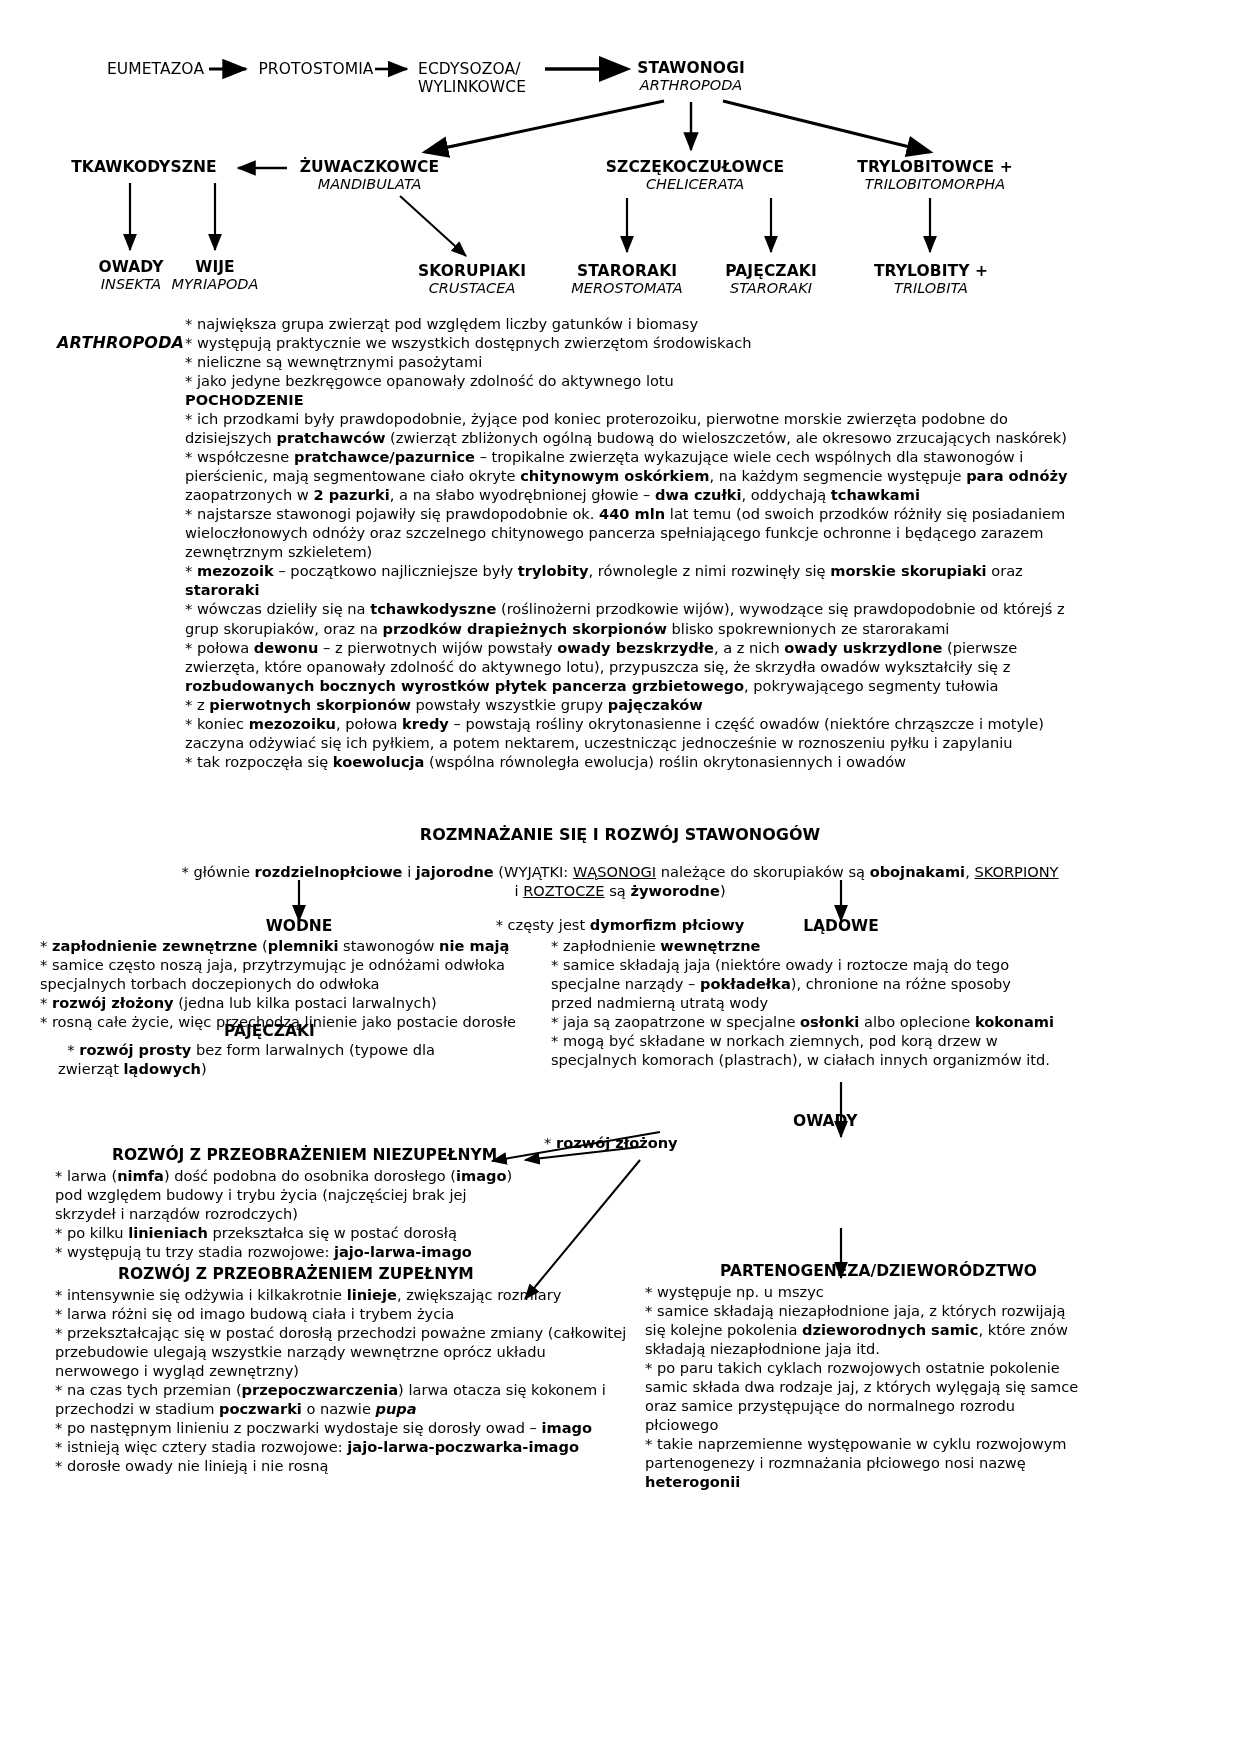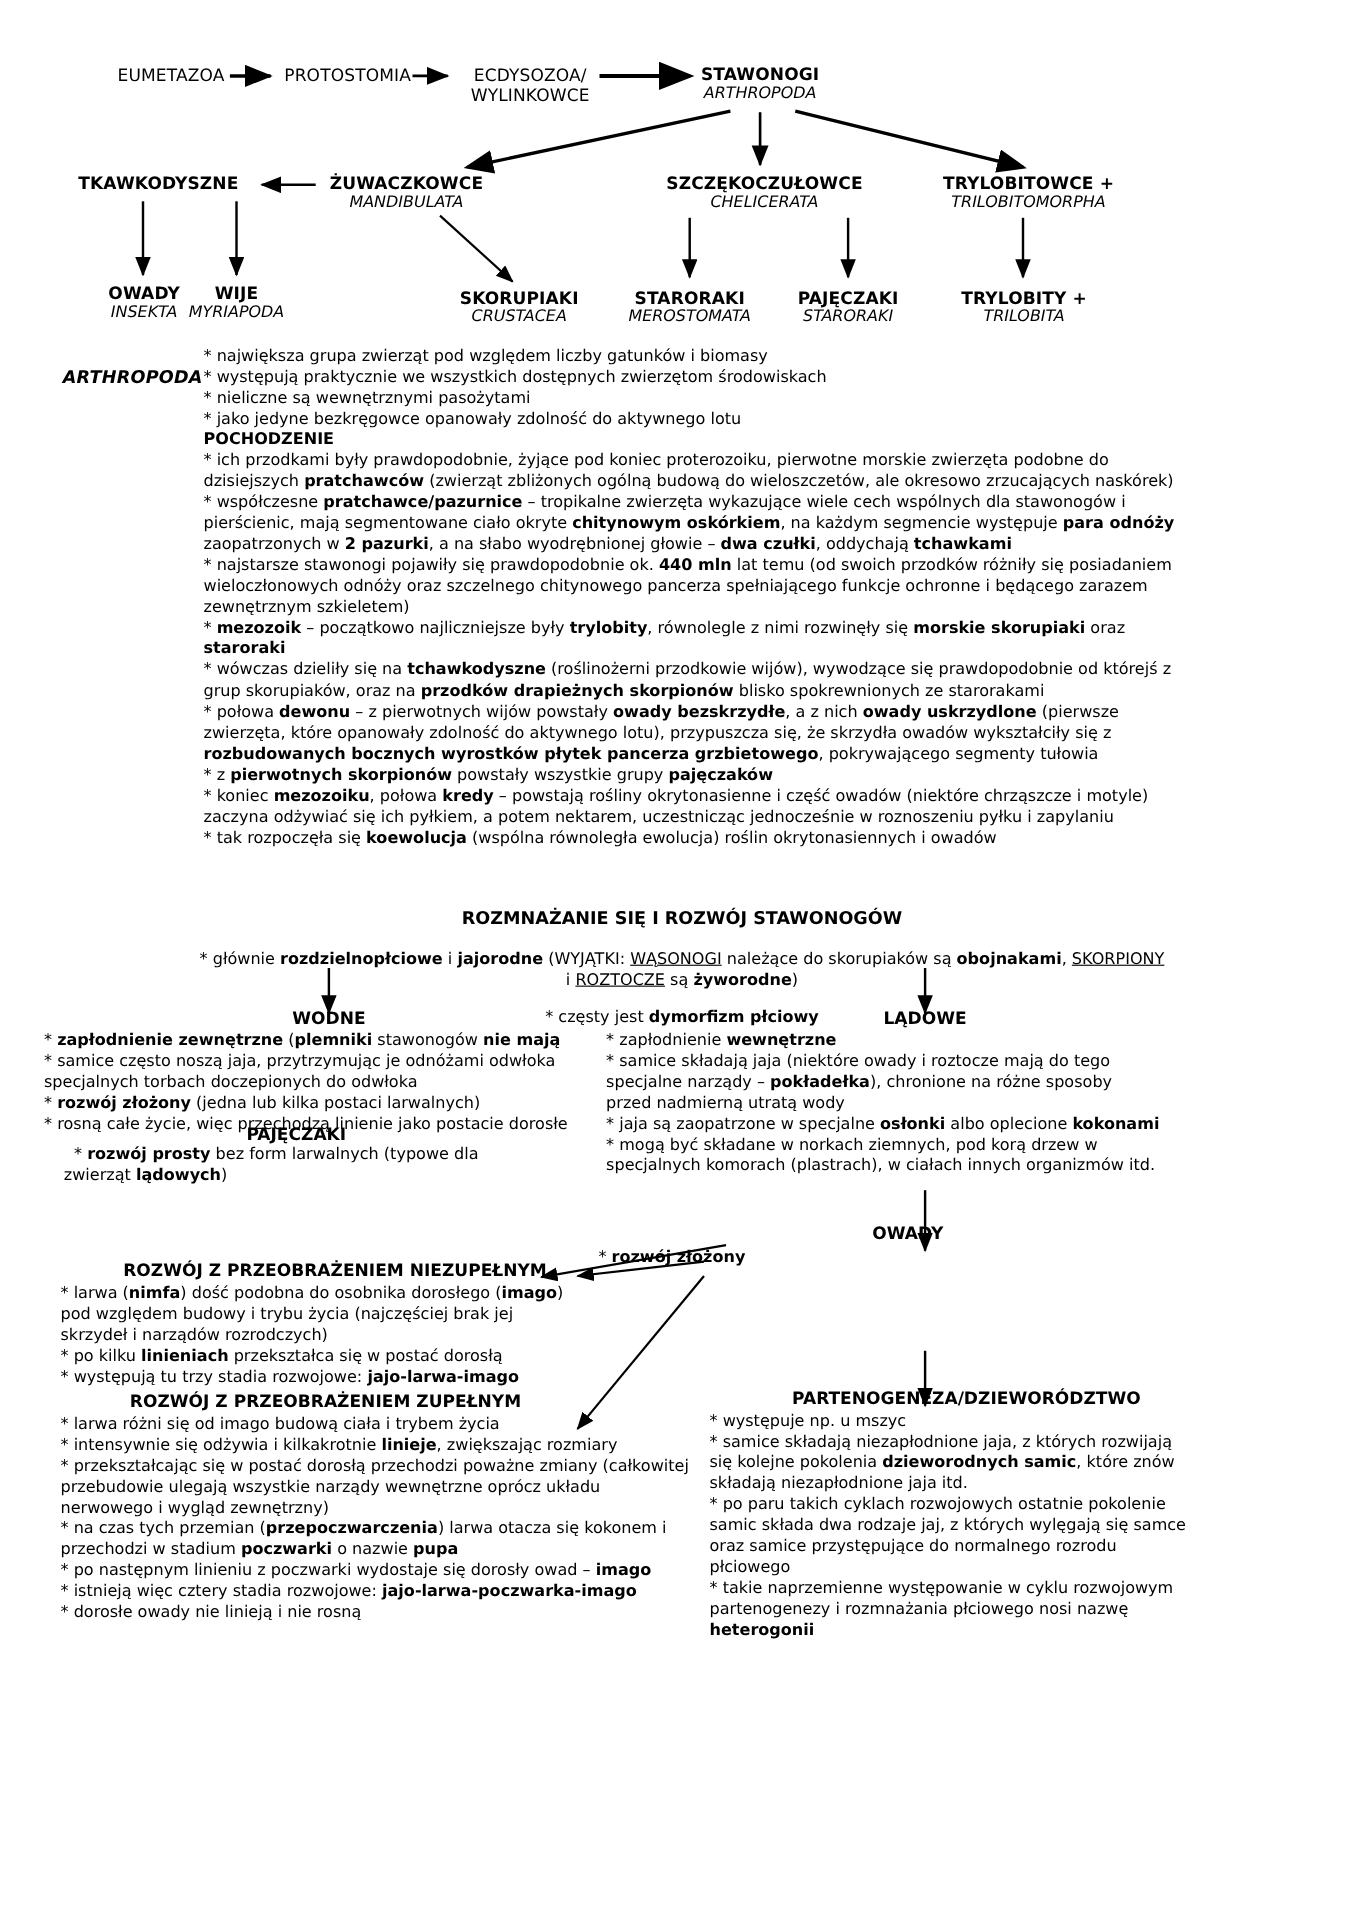--- a/index.html
+++ b/index.html
@@ -51,21 +51,21 @@
 
   
   .bodytext {
     position: absolute;
     font-size: 14.6px;
     line-height: 1.305;
     text-align: left;
   }
   .bodytext p { margin: 0; }
   .b { font-weight: bold; }
-  .i { }
+  .i { font-style: italic; }
   .u { text-decoration: underline; }
 
   .arth-label {
     position: absolute;
     font-weight: bold;
     font-style: italic;
     font-size: 16px;
     letter-spacing: 0.2px;
   }
 
@@ -150,21 +150,21 @@
   </svg>
 
   <div class="taxon" style="left:102px; top:60px; width:107px;">
     <span class="pl thin">EUMETAZOA</span>
   </div>
 
   <div class="taxon" style="left:256px; top:60px; width:120px;">
     <span class="pl thin">PROTOSTOMIA</span>
   </div>
 
-  <div class="taxon" style="left:418px; top:60px; width:128px; text-align:center;">
+  <div class="taxon" style="left:418px; top:60px; width:128px; text-align:left;">
     <span class="pl thin">ECDYSOZOA/</span>
     <span class="pl thin">WYLINKOWCE</span>
   </div>
 
   <div class="taxon" style="left:616px; top:59px; width:150px;">
     <span class="pl">STAWONOGI</span>
     <span class="lat">ARTHROPODA</span>
   </div>
 
   <div class="taxon" style="left:58px; top:158px; width:172px;">
@@ -273,22 +273,22 @@
 
   <div class="heading-s" style="left:112px; top:1146px;">ROZWÓJ Z PRZEOBRAŻENIEM NIEZUPEŁNYM</div>
   <div class="bodytext" style="left:55px; top:1166px; width:500px;">
     <p>* larwa (<span class="b">nimfa</span>) dość podobna do osobnika dorosłego (<span class="b">imago</span>)<br>pod względem budowy i trybu życia (najczęściej brak jej<br>skrzydeł i narządów rozrodczych)</p>
     <p>* po kilku <span class="b">linieniach</span> przekształca się w postać dorosłą</p>
     <p>* występują tu trzy stadia rozwojowe: <span class="b">jajo-larwa-imago</span></p>
   </div>
 
   <div class="heading-s" style="left:118px; top:1265px;">ROZWÓJ Z PRZEOBRAŻENIEM ZUPEŁNYM</div>
   <div class="bodytext" style="left:55px; top:1285px; width:580px;">
+    <p>* intensywnie się odżywia i kilkakrotnie <span class="b">linieje</span>, zwiększając rozmiary</p>
     <p>* larwa różni się od imago budową ciała i trybem życia</p>
-    <p>* intensywnie się odżywia i kilkakrotnie <span class="b">linieje</span>, zwiększając rozmiary</p>
     <p>* przekształcając się w postać dorosłą przechodzi poważne zmiany (całkowitej<br>przebudowie ulegają wszystkie narządy wewnętrzne oprócz układu<br>nerwowego i wygląd zewnętrzny)</p>
     <p>* na czas tych przemian (<span class="b">przepoczwarczenia</span>) larwa otacza się kokonem i<br>przechodzi w stadium <span class="b">poczwarki</span> o nazwie <span class="b i">pupa</span></p>
     <p>* po następnym linieniu z poczwarki wydostaje się dorosły owad – <span class="b">imago</span></p>
     <p>* istnieją więc cztery stadia rozwojowe: <span class="b">jajo-larwa-poczwarka-imago</span></p>
     <p>* dorosłe owady nie linieją i nie rosną</p>
   </div>
 
   <div class="heading-s" style="left:720px; top:1262px;">PARTENOGENEZA/DZIEWORÓDZTWO</div>
   <div class="bodytext" style="left:645px; top:1282px; width:470px;">
     <p>* występuje np. u mszyc</p>

